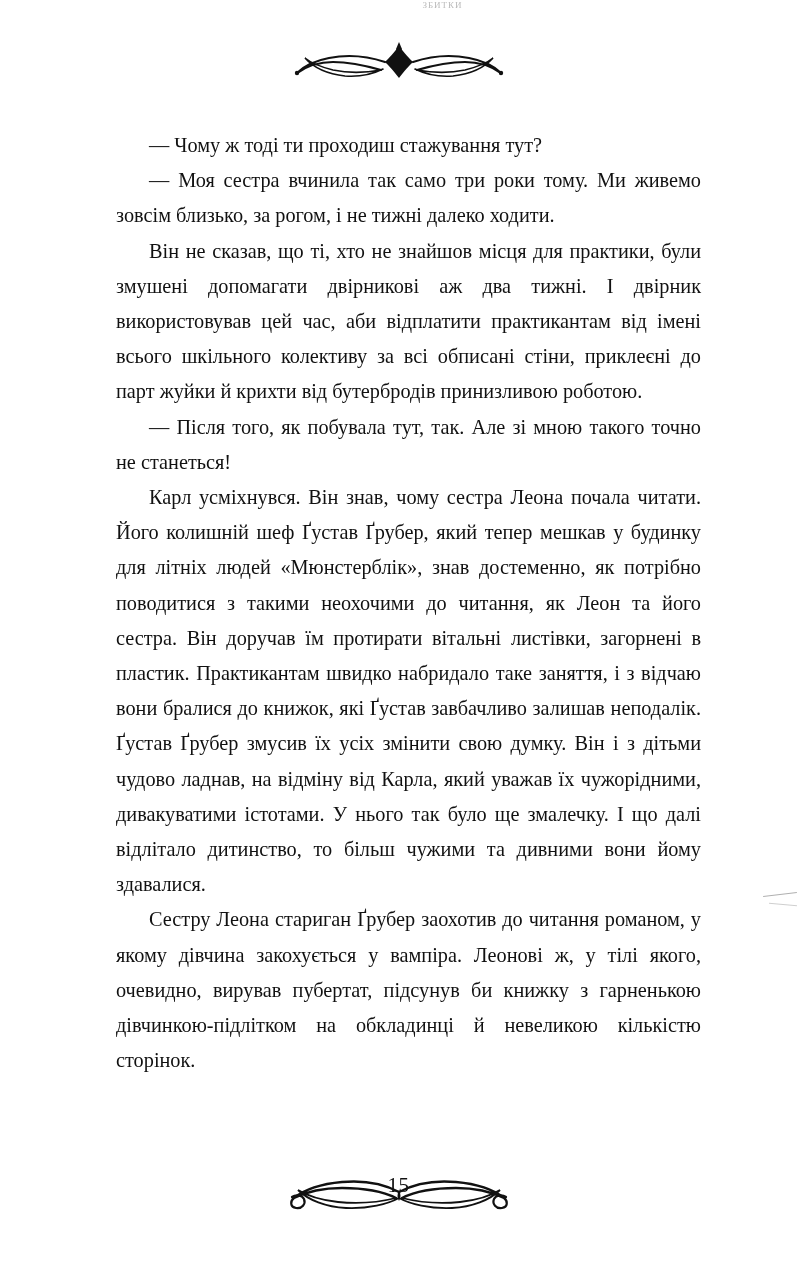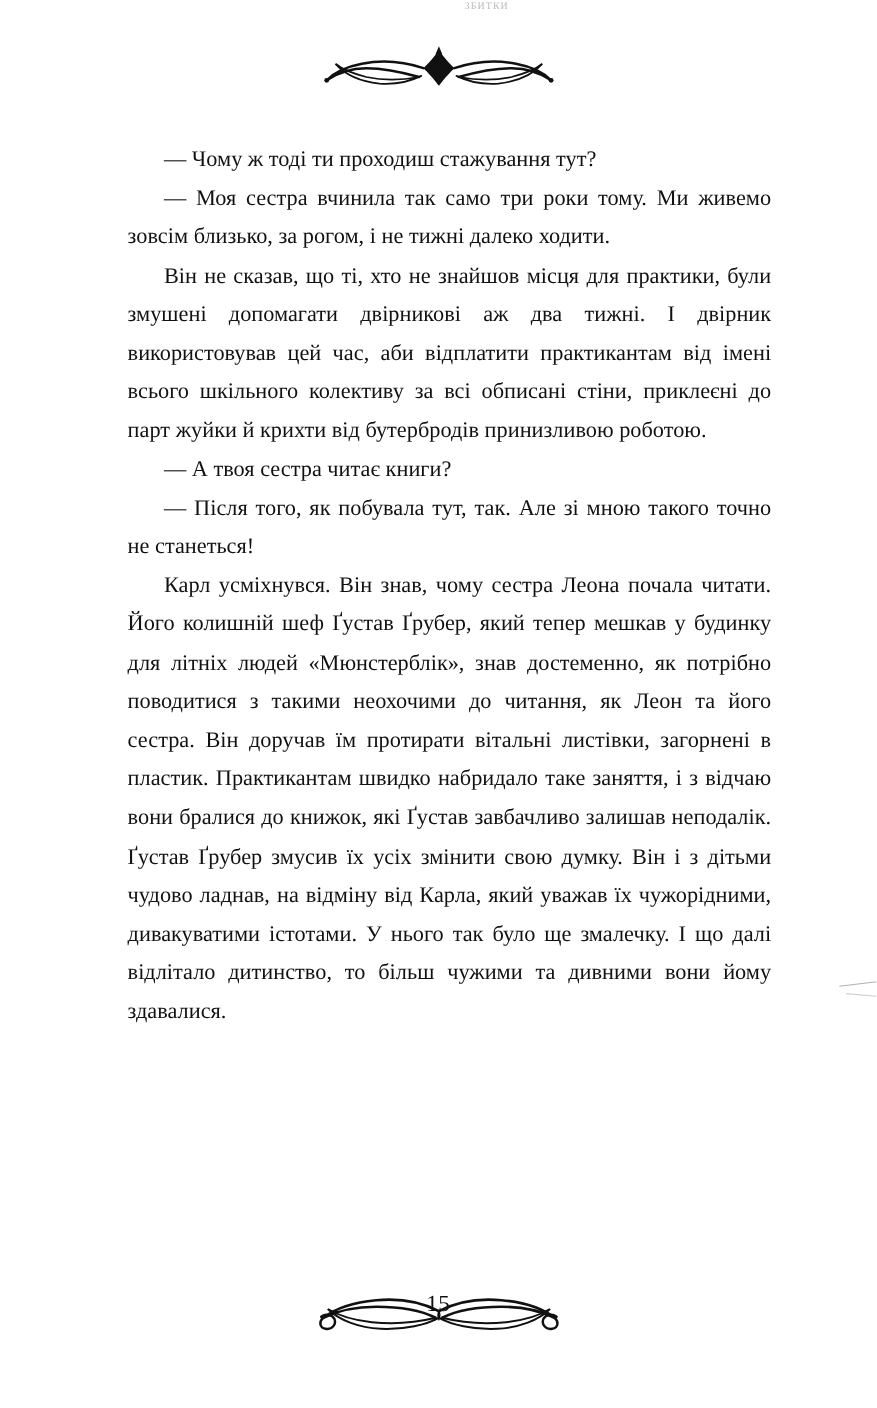--- a/index.html
+++ b/index.html
@@ -124,23 +124,23 @@
       <path d="M128 30 C144 33, 162 33, 176 30 C188 27, 198 23, 204 18 C196 27, 182 34, 164 36 C150 37, 136 34, 126 29" stroke="#111" stroke-width="1.6" fill="none" stroke-linecap="round"></path>
       <circle cx="8" cy="33" r="2.2" fill="#111"></circle>
       <circle cx="212" cy="33" r="2.2" fill="#111"></circle>
     </svg>
   </div>
 
   <div class="text-body">
     <p>— Чому ж тоді ти проходиш стажування тут?</p>
     <p>— Моя сестра вчинила так само три роки тому. Ми живемо зовсім близько, за рогом, і не тижні далеко ходити.</p>
     <p>Він не сказав, що ті, хто не знайшов місця для практики, були змушені допомагати двірникові аж два тижні. І двірник використовував цей час, аби відплатити практикантам від імені всього шкільного колективу за всі обписані стіни, приклеєні до парт жуйки й крихти від бутербродів принизливою роботою.</p>
-    <p>— А твоя сестра читає книги?</p>
     <p>— Після того, як побувала тут, так. Але зі мною такого точно не станеться!</p>
     <p>Карл усміхнувся. Він знав, чому сестра Леона почала читати. Його колишній шеф Ґустав Ґрубер, який тепер мешкав у будинку для літніх людей «Мюнстерблік», знав достеменно, як потрібно поводитися з такими неохочими до читання, як Леон та його сестра. Він доручав їм протирати вітальні листівки, загорнені в пластик. Практикантам швидко набридало таке заняття, і з відчаю вони бралися до книжок, які Ґустав завбачливо залишав неподалік. Ґустав Ґрубер змусив їх усіх змінити свою думку. Він і з дітьми чудово ладнав, на відміну від Карла, який уважав їх чужорідними, дивакуватими істотами. У нього так було ще змалечку. І що далі відлітало дитинство, то більш чужими та дивними вони йому здавалися.</p>
+    <p>Сестру Леона стариган Ґрубер заохотив до читання романом, у якому дівчина закохується у вампіра. Леонові ж, у тілі якого, очевидно, вирував пубертат, підсунув би книжку з гарненькою дівчинкою-підлітком на обкладинці й невеликою кількістю сторінок.</p>
   </div>
 
   <div class="edge-mark">
     <div class="line1"></div>
     <div class="line2"></div>
   </div>
 
   <div class="page-number">15</div>
 
   <div class="footer-ornament">

